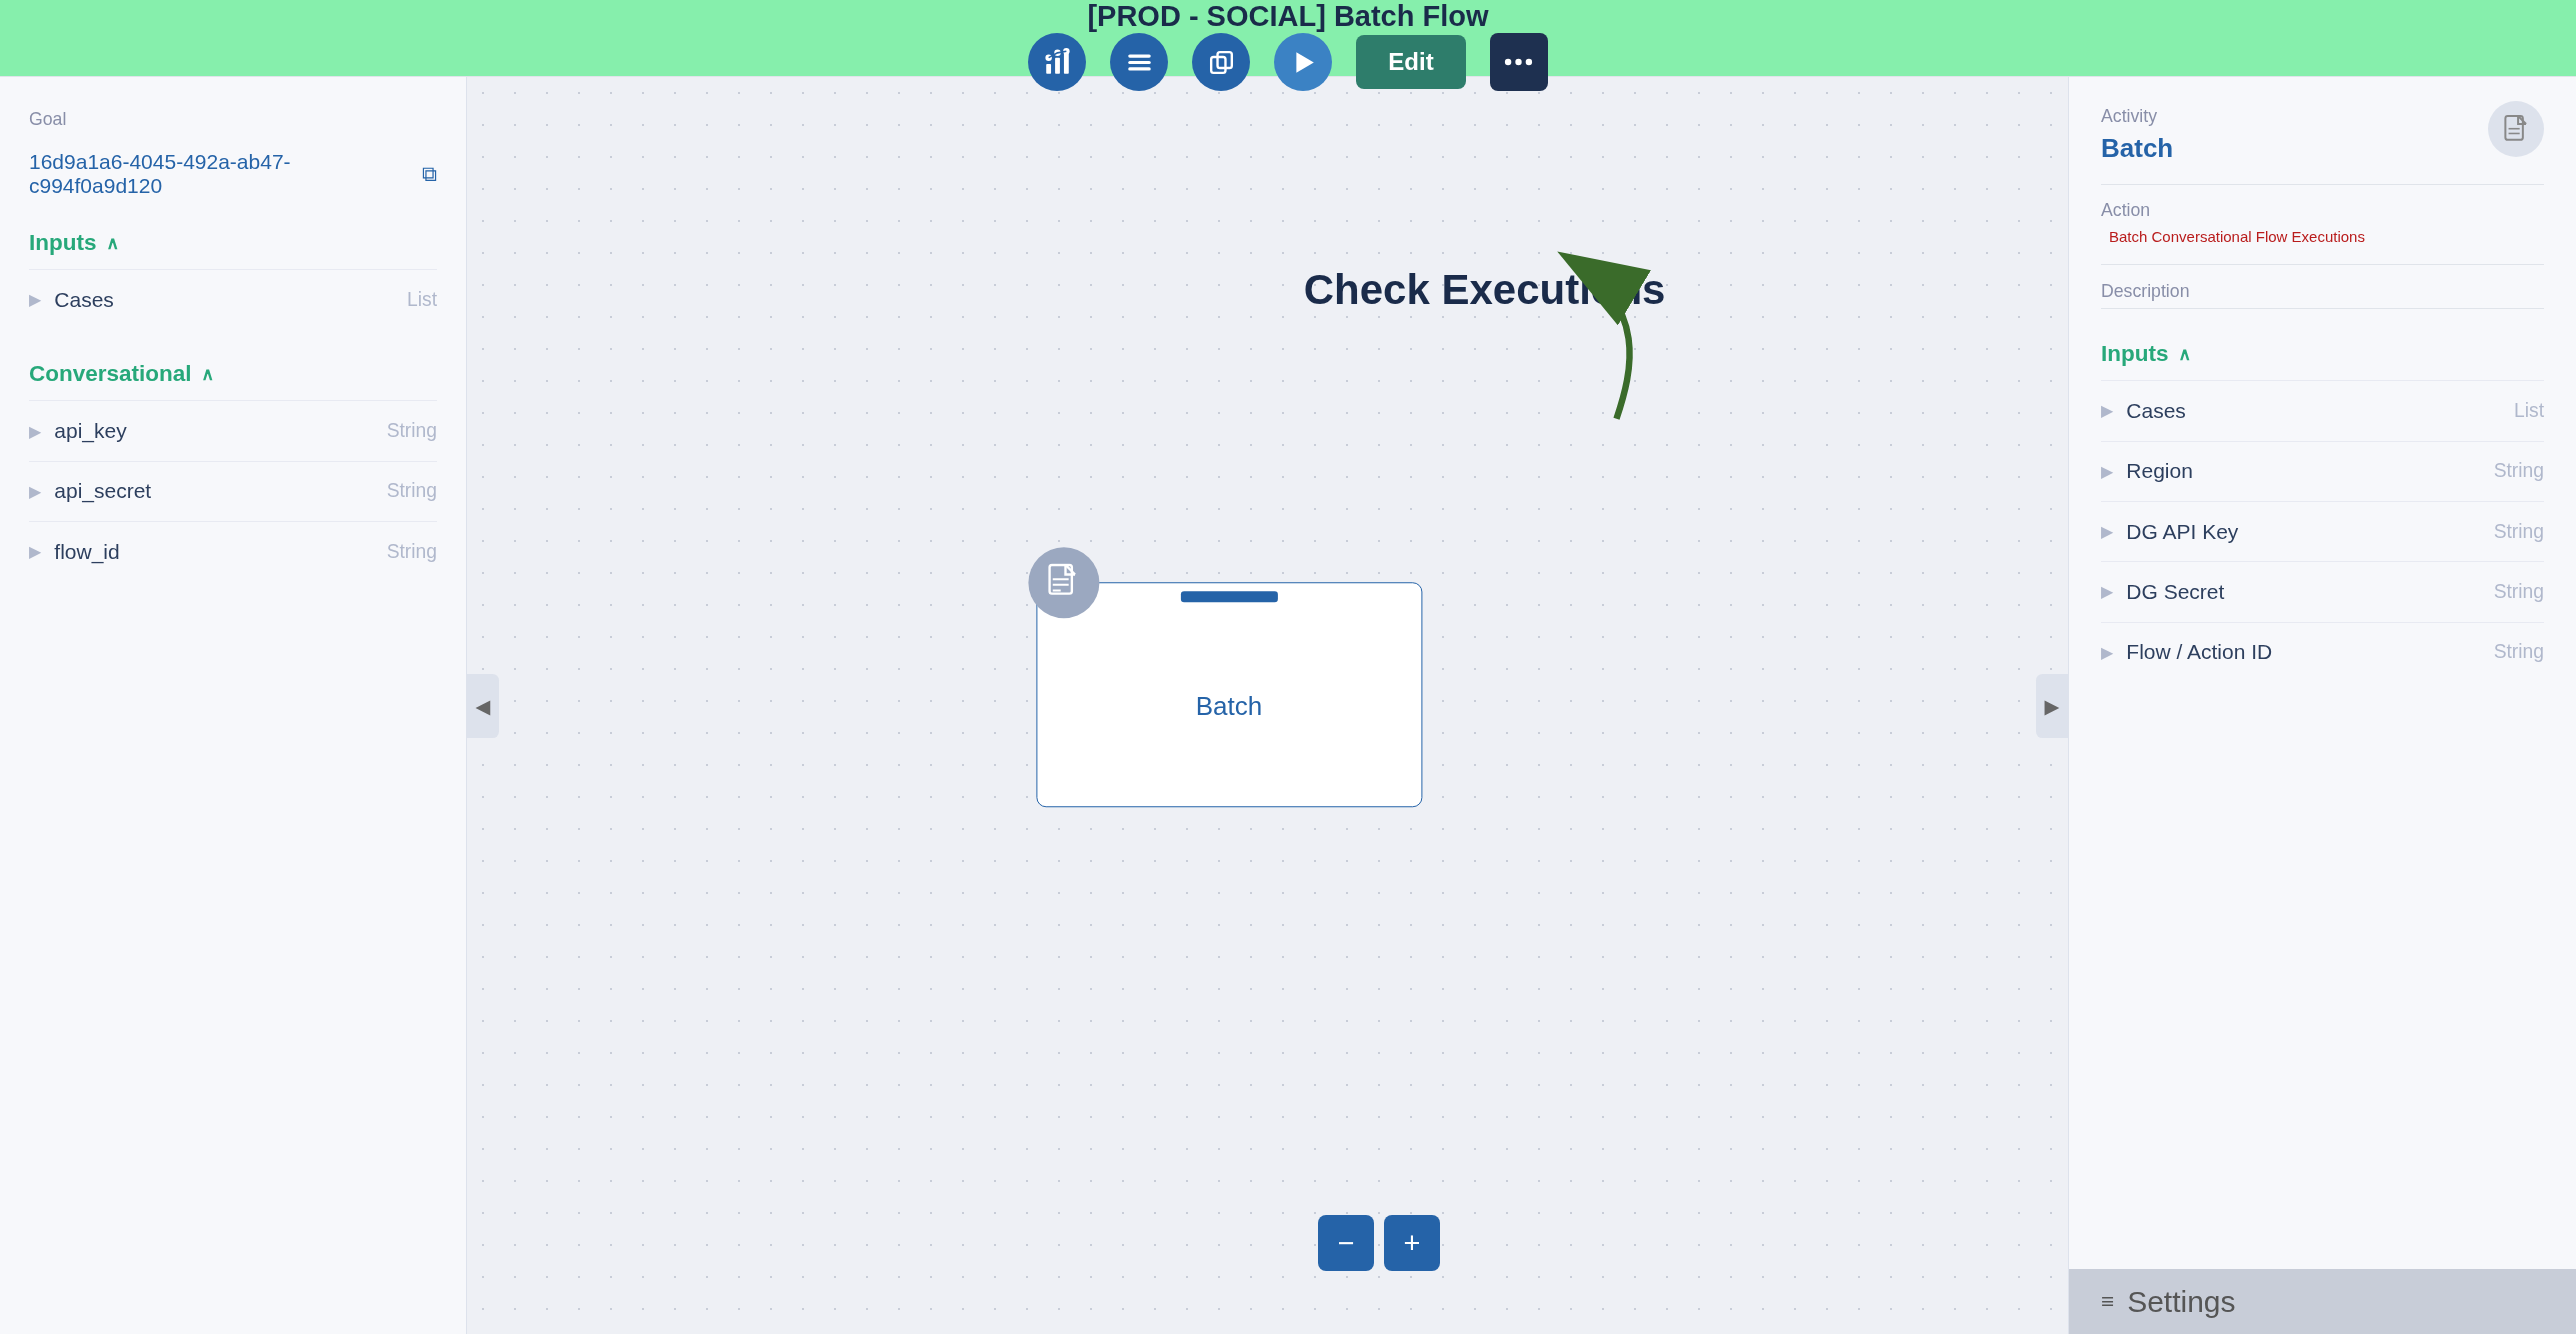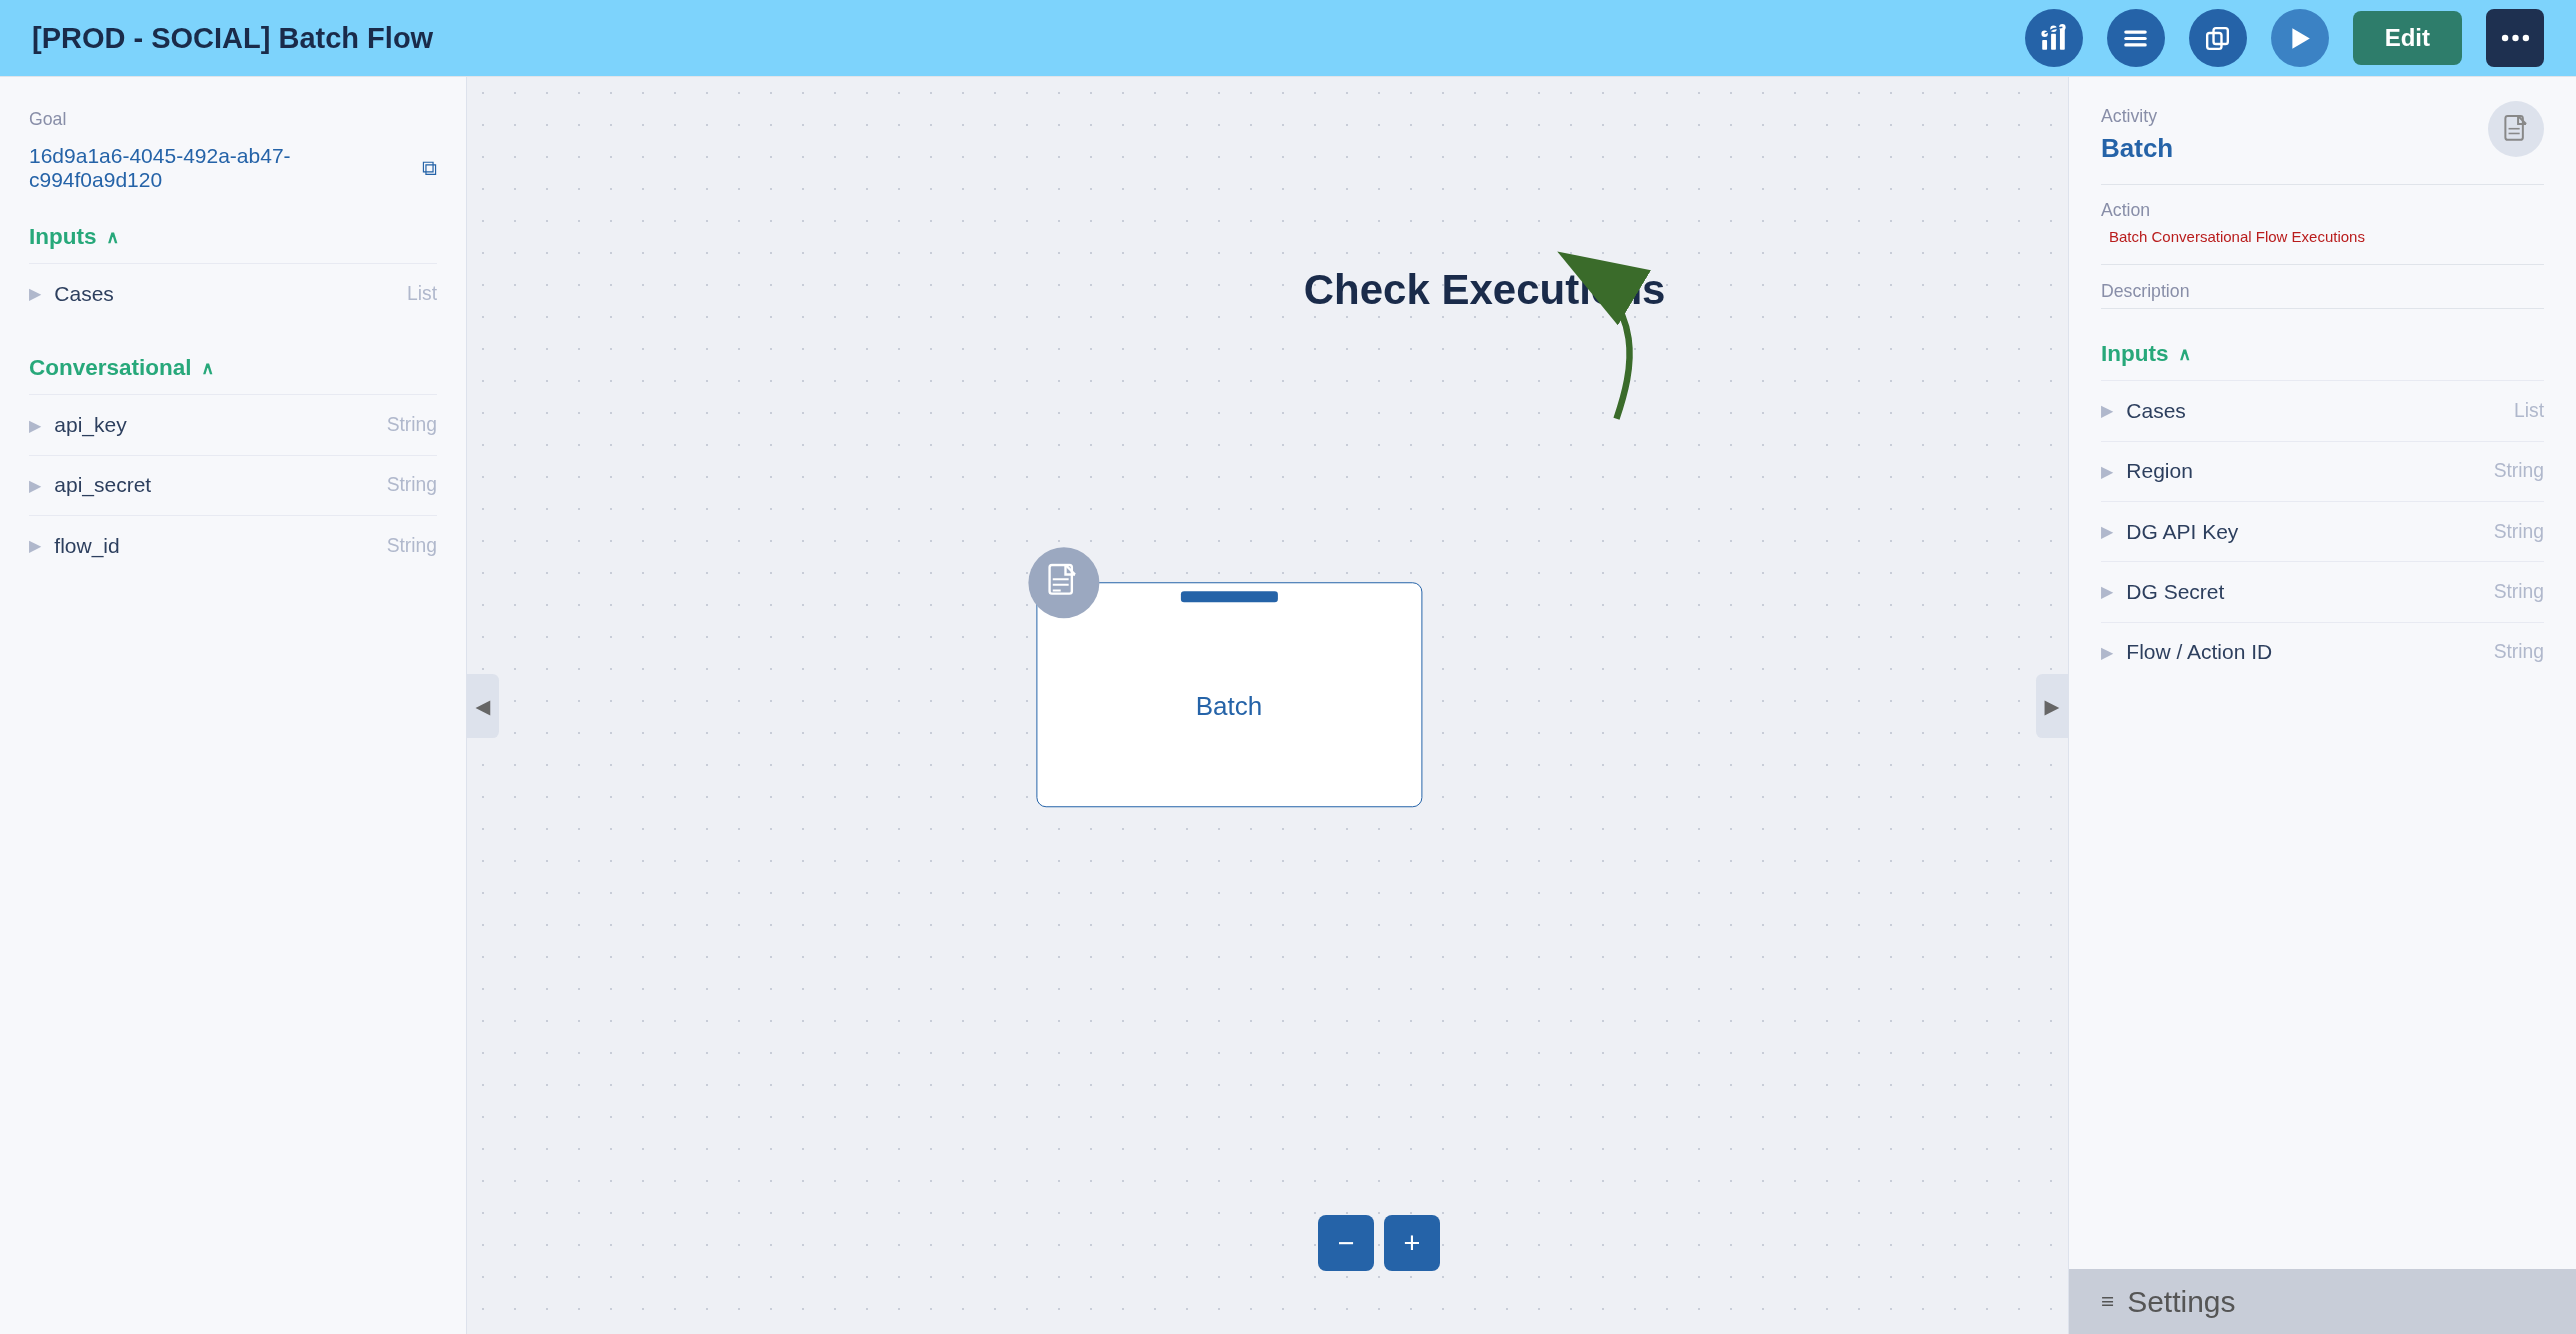--- a/index.html
+++ b/index.html
@@ -3,26 +3,27 @@
   <meta charset="utf-8">
   <style>
     * { box-sizing: border-box; margin: 0; padding: 0; }
     body { font-family: -apple-system, BlinkMacSystemFont, 'Segoe UI', sans-serif; background: #f0f2f5; overflow: hidden; width: 2576px; height: 1335px; }
 
     
     .header {
       display: flex;
       align-items: center;
       justify-content: space-between;
-      background: #7dd3fc;
+      background: #86efac;
       border-bottom: 0.8px solid #e0e4ea;
       padding: 0 32px;
       height: 77px;
       position: relative;
       z-index: 100;
+      flex-direction: column;
     }
     .header-title {
       font-size: 29px;
       font-weight: 600;
       color: #1a2b4a;
     }
     .header-actions {
       display: flex;
       align-items: center;
       gap: 24px;
@@ -85,21 +86,21 @@
       overflow-y: auto;
       flex-shrink: 0;
     }
     .sidebar-section {
       margin-bottom: 32px;
     }
     .sidebar-label {
       font-size: 17.7px;
       color: #888ea8;
       font-weight: 500;
-      margin-bottom: 14px;
+      margin-bottom: 20px;
     }
     .goal-id {
       font-size: 21px;
       color: #2563a8;
       display: flex;
       align-items: center;
       gap: 9.7px;
     }
     .copy-icon {
       color: #2563a8;

